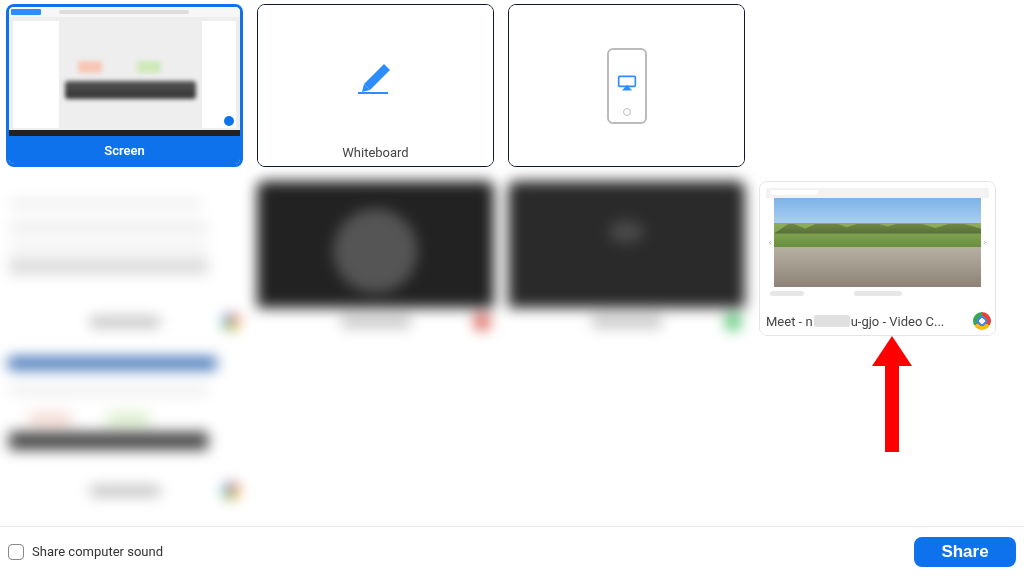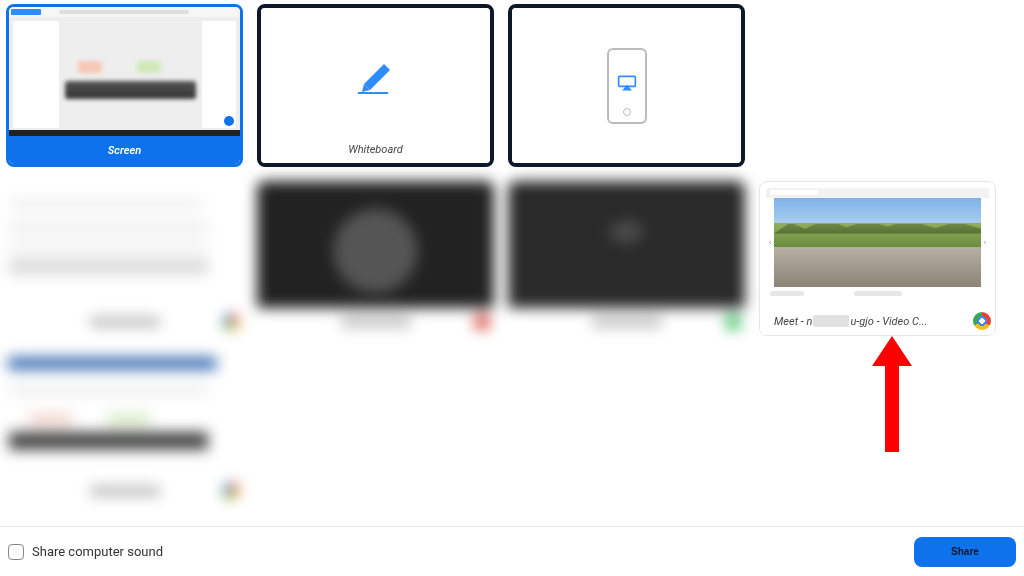--- a/index.html
+++ b/index.html
@@ -17,21 +17,21 @@
     .grid {
       display: flex;
       flex-wrap: wrap;
       padding: 4px 6px 0 6px;
       gap: 14px;
       align-content: flex-start;
     }
 
     .tile {
       width: 237px;
-      border: 4px solid #0f172a;
+      border: 1px solid #0f172a;
       border-radius: 8px;
       background: #fff;
       display: flex;
       flex-direction: column;
       overflow: hidden;
       position: relative;
     }
 
     .tile.selected { border: 3px solid #0e72ed; }
 
@@ -45,24 +45,23 @@
       overflow: hidden;
     }
 
     .tile.selected .thumb { padding: 0; }
 
     .tile .caption {
       height: 28px;
       display: flex;
       align-items: center;
       justify-content: center;
-      font-size: 11px;
+      font-size: 13px;
       color: #444;
       background: #fff;
-      font-style: italic;
     }
 
     .tile.selected .caption {
       background: #0e72ed;
       color: #fff;
       font-weight: 600;
     }
 
     
     .desk-thumb {
@@ -241,32 +240,32 @@
       gap: 8px;
       margin-right: 22px;
       cursor: pointer;
     }
     .check .box {
       width: 16px; height: 16px; border: 1.5px solid #888; border-radius: 4px; background:#fff;
     }
     .spacer { flex: 1; }
     .share-btn {
       background: #0e72ed;
-      color: #0f172a;
+      color: #ffffff;
       font-weight: 600;
-      font-size: 10px;
+      font-size: 17px;
       border: none;
       border-radius: 8px;
       width: 102px;
       height: 30px;
       cursor: pointer;
     }
 
     .caption-text { white-space: nowrap; overflow: hidden; text-overflow: ellipsis; max-width: 190px; }
-    .caption-partial { display:flex; align-items:center;margin-left:8px; }
+    .caption-partial { display:flex; align-items:center; }
     .caption-partial .mask { display:inline-block; width:36px; height:12px; background:#e0e0e0; border-radius:2px; margin:0 1px; vertical-align:middle; }
   </style>
 </head>
 <body>
 
 <div class="grid">
 
   <div class="tile row1 selected">
     <div class="thumb">
       <div class="desk-thumb">

